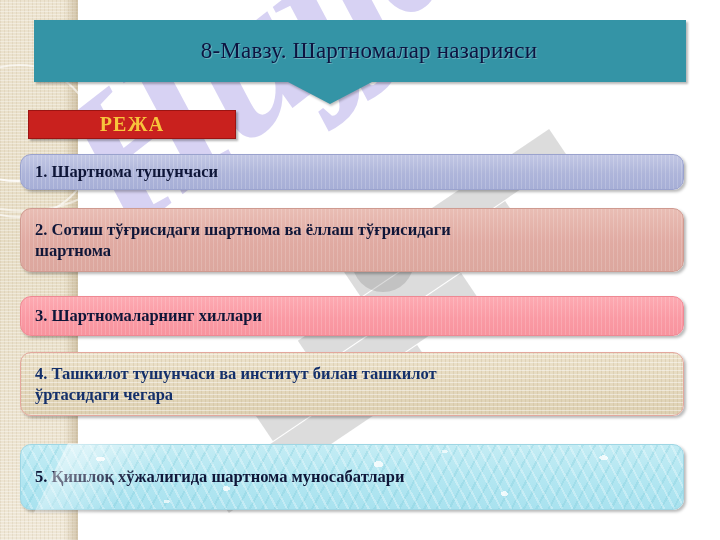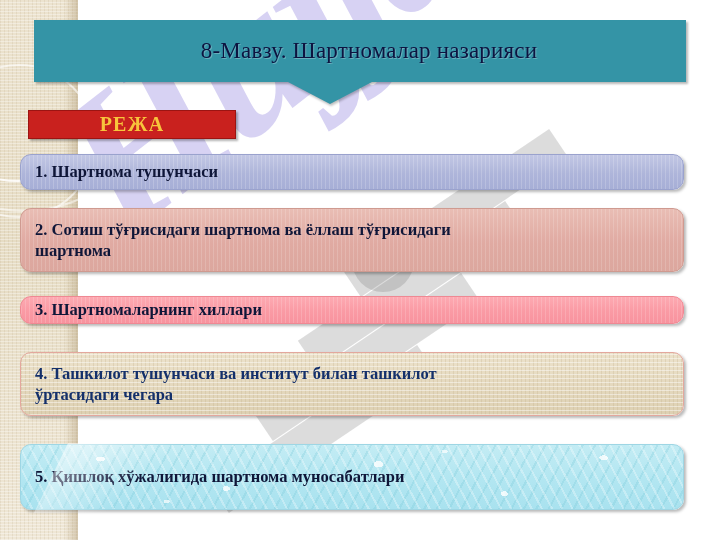--- a/index.html
+++ b/index.html
@@ -176,21 +176,21 @@
   
   .bar-2 {
     top: 208px; height: 64px;
     background:
       repeating-linear-gradient(90deg, rgba(255,255,255,.16) 0 1px, rgba(0,0,0,0) 1px 4px),
       linear-gradient(180deg,#e9bdb4 0%,#e0aaa2 55%,#dca79e 100%);
     border: 1px solid #cf9a90;
   }
   
   .bar-3 {
-    top: 296px; height: 28px;
+    top: 296px; height: 40px;
     background:
       repeating-linear-gradient(90deg, rgba(255,255,255,.16) 0 1px, rgba(0,0,0,0) 1px 4px),
       linear-gradient(180deg,#fdaab2 0%,#fa9aa4 55%,#f8939e 100%);
     border: 1px solid #ef8893;
   }
   
   .bar-4 {
     top: 352px; height: 64px;
     background:
       repeating-linear-gradient(0deg, rgba(255,255,255,.45) 0 1px, rgba(0,0,0,0) 1px 4px),

